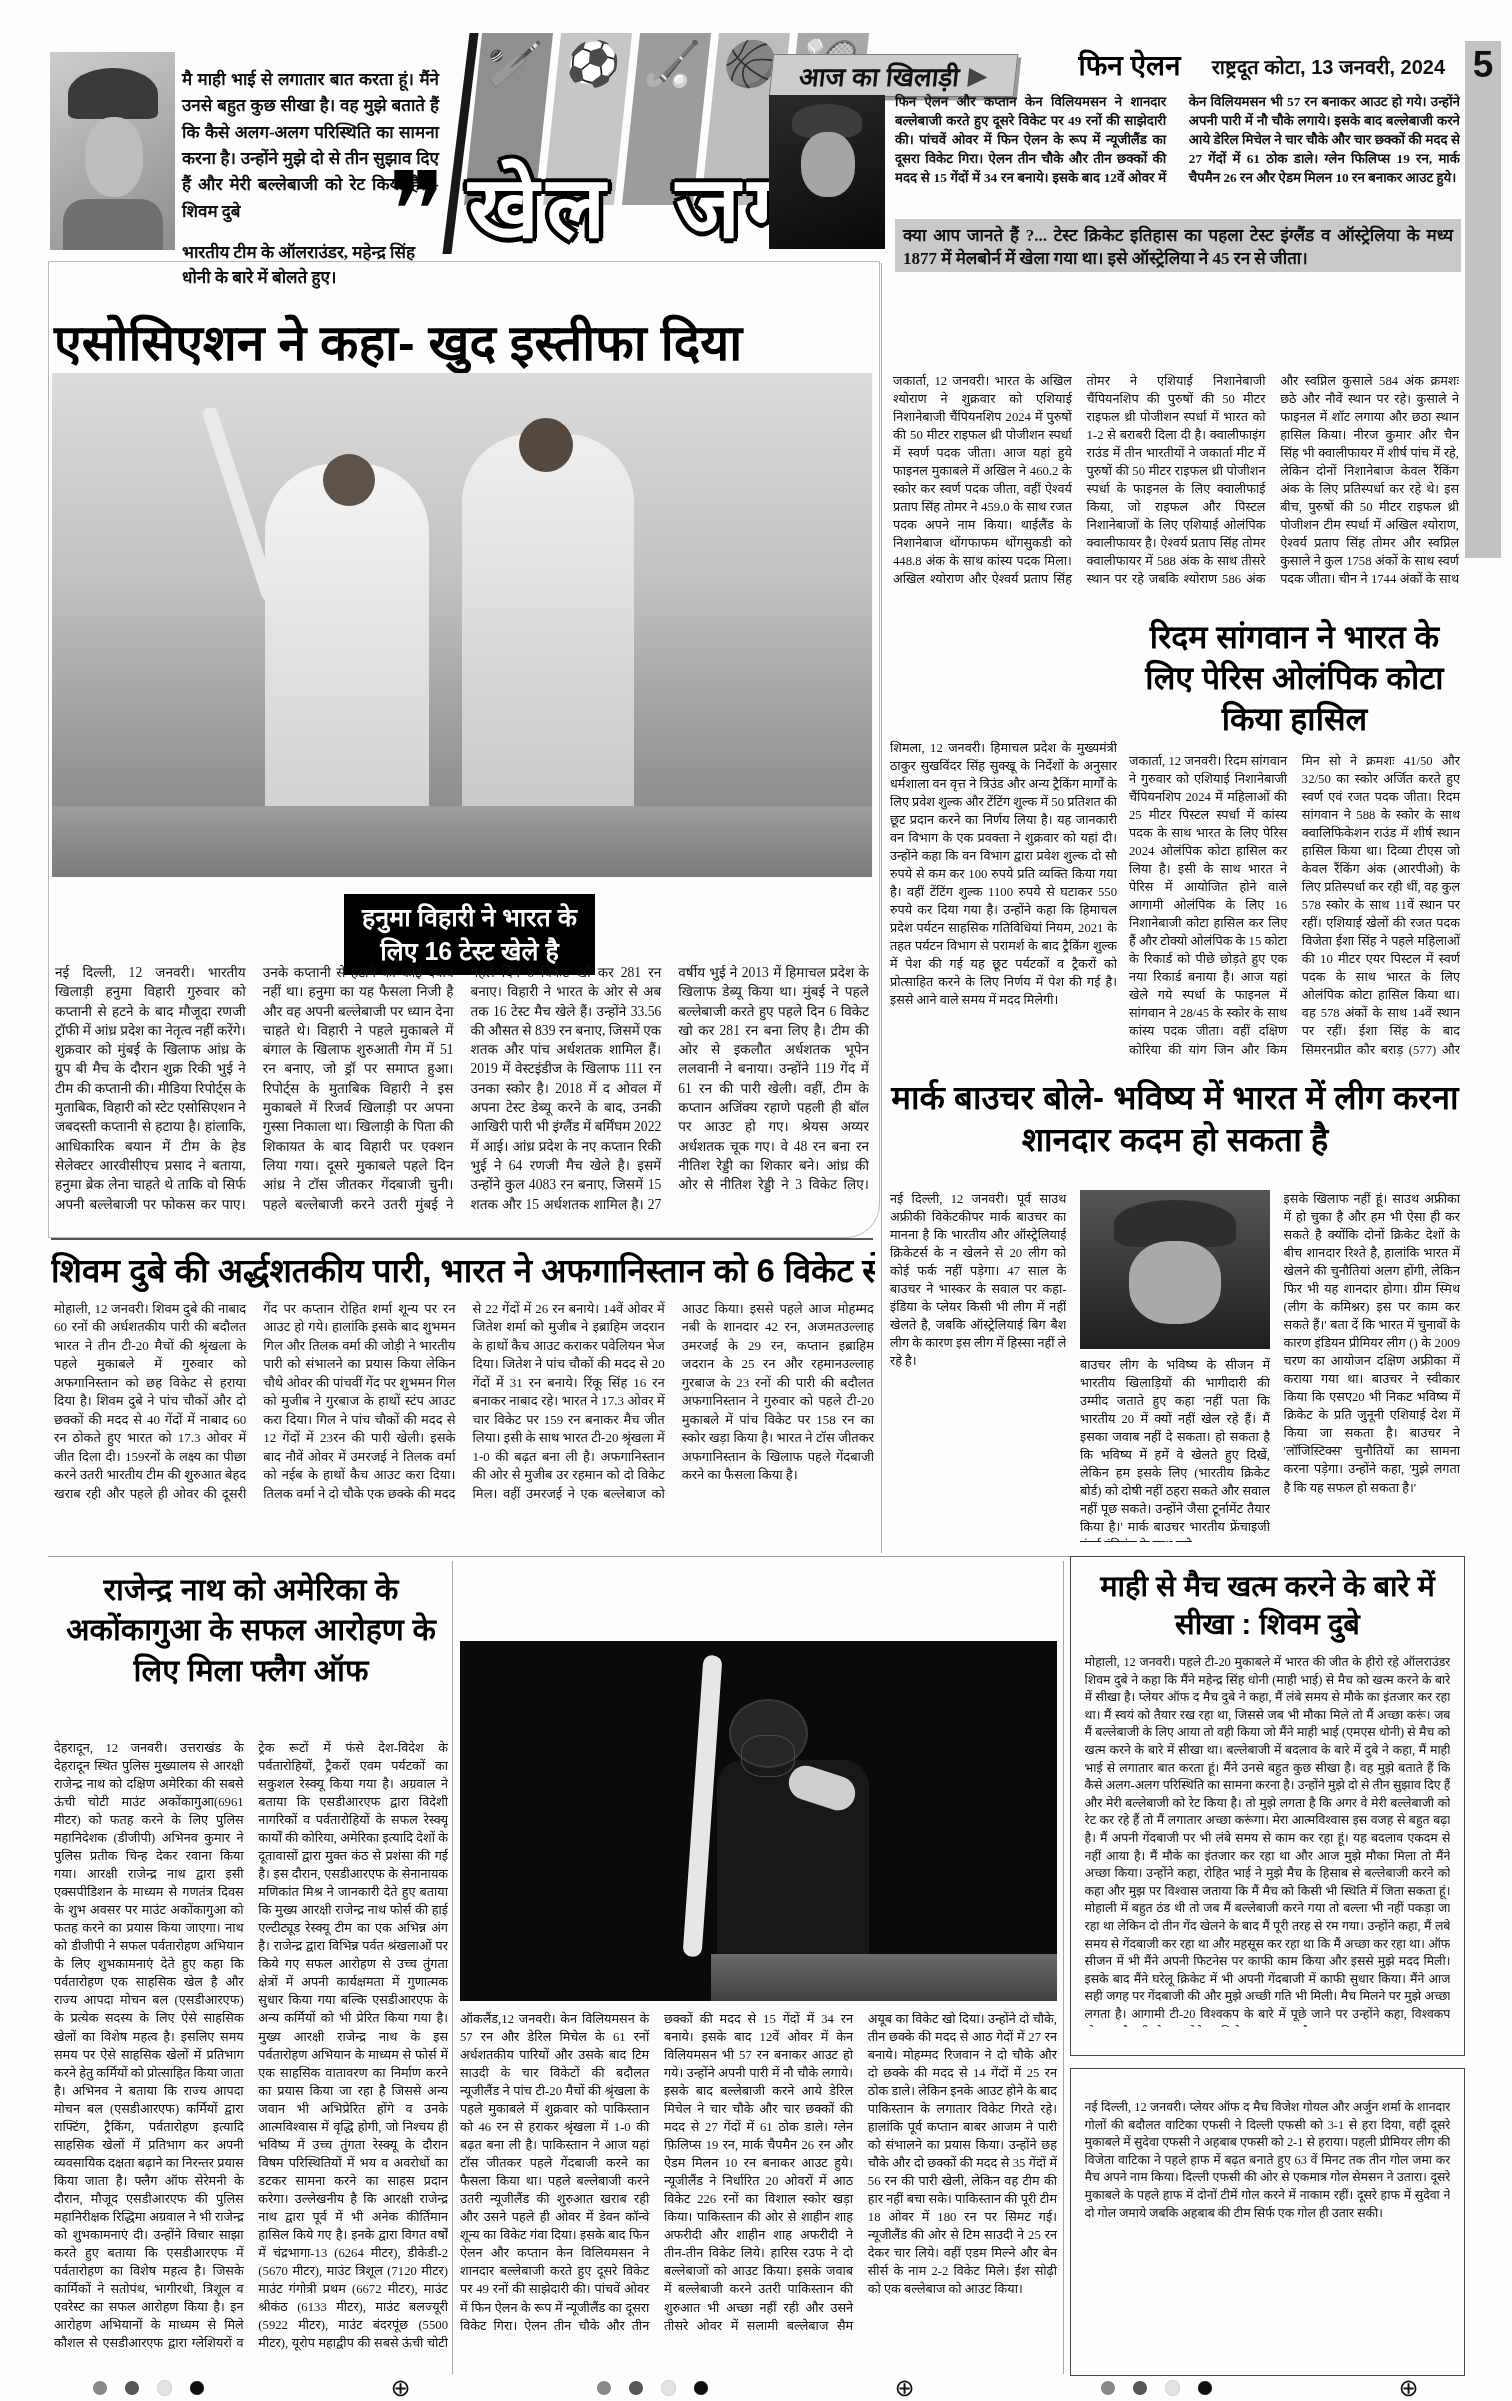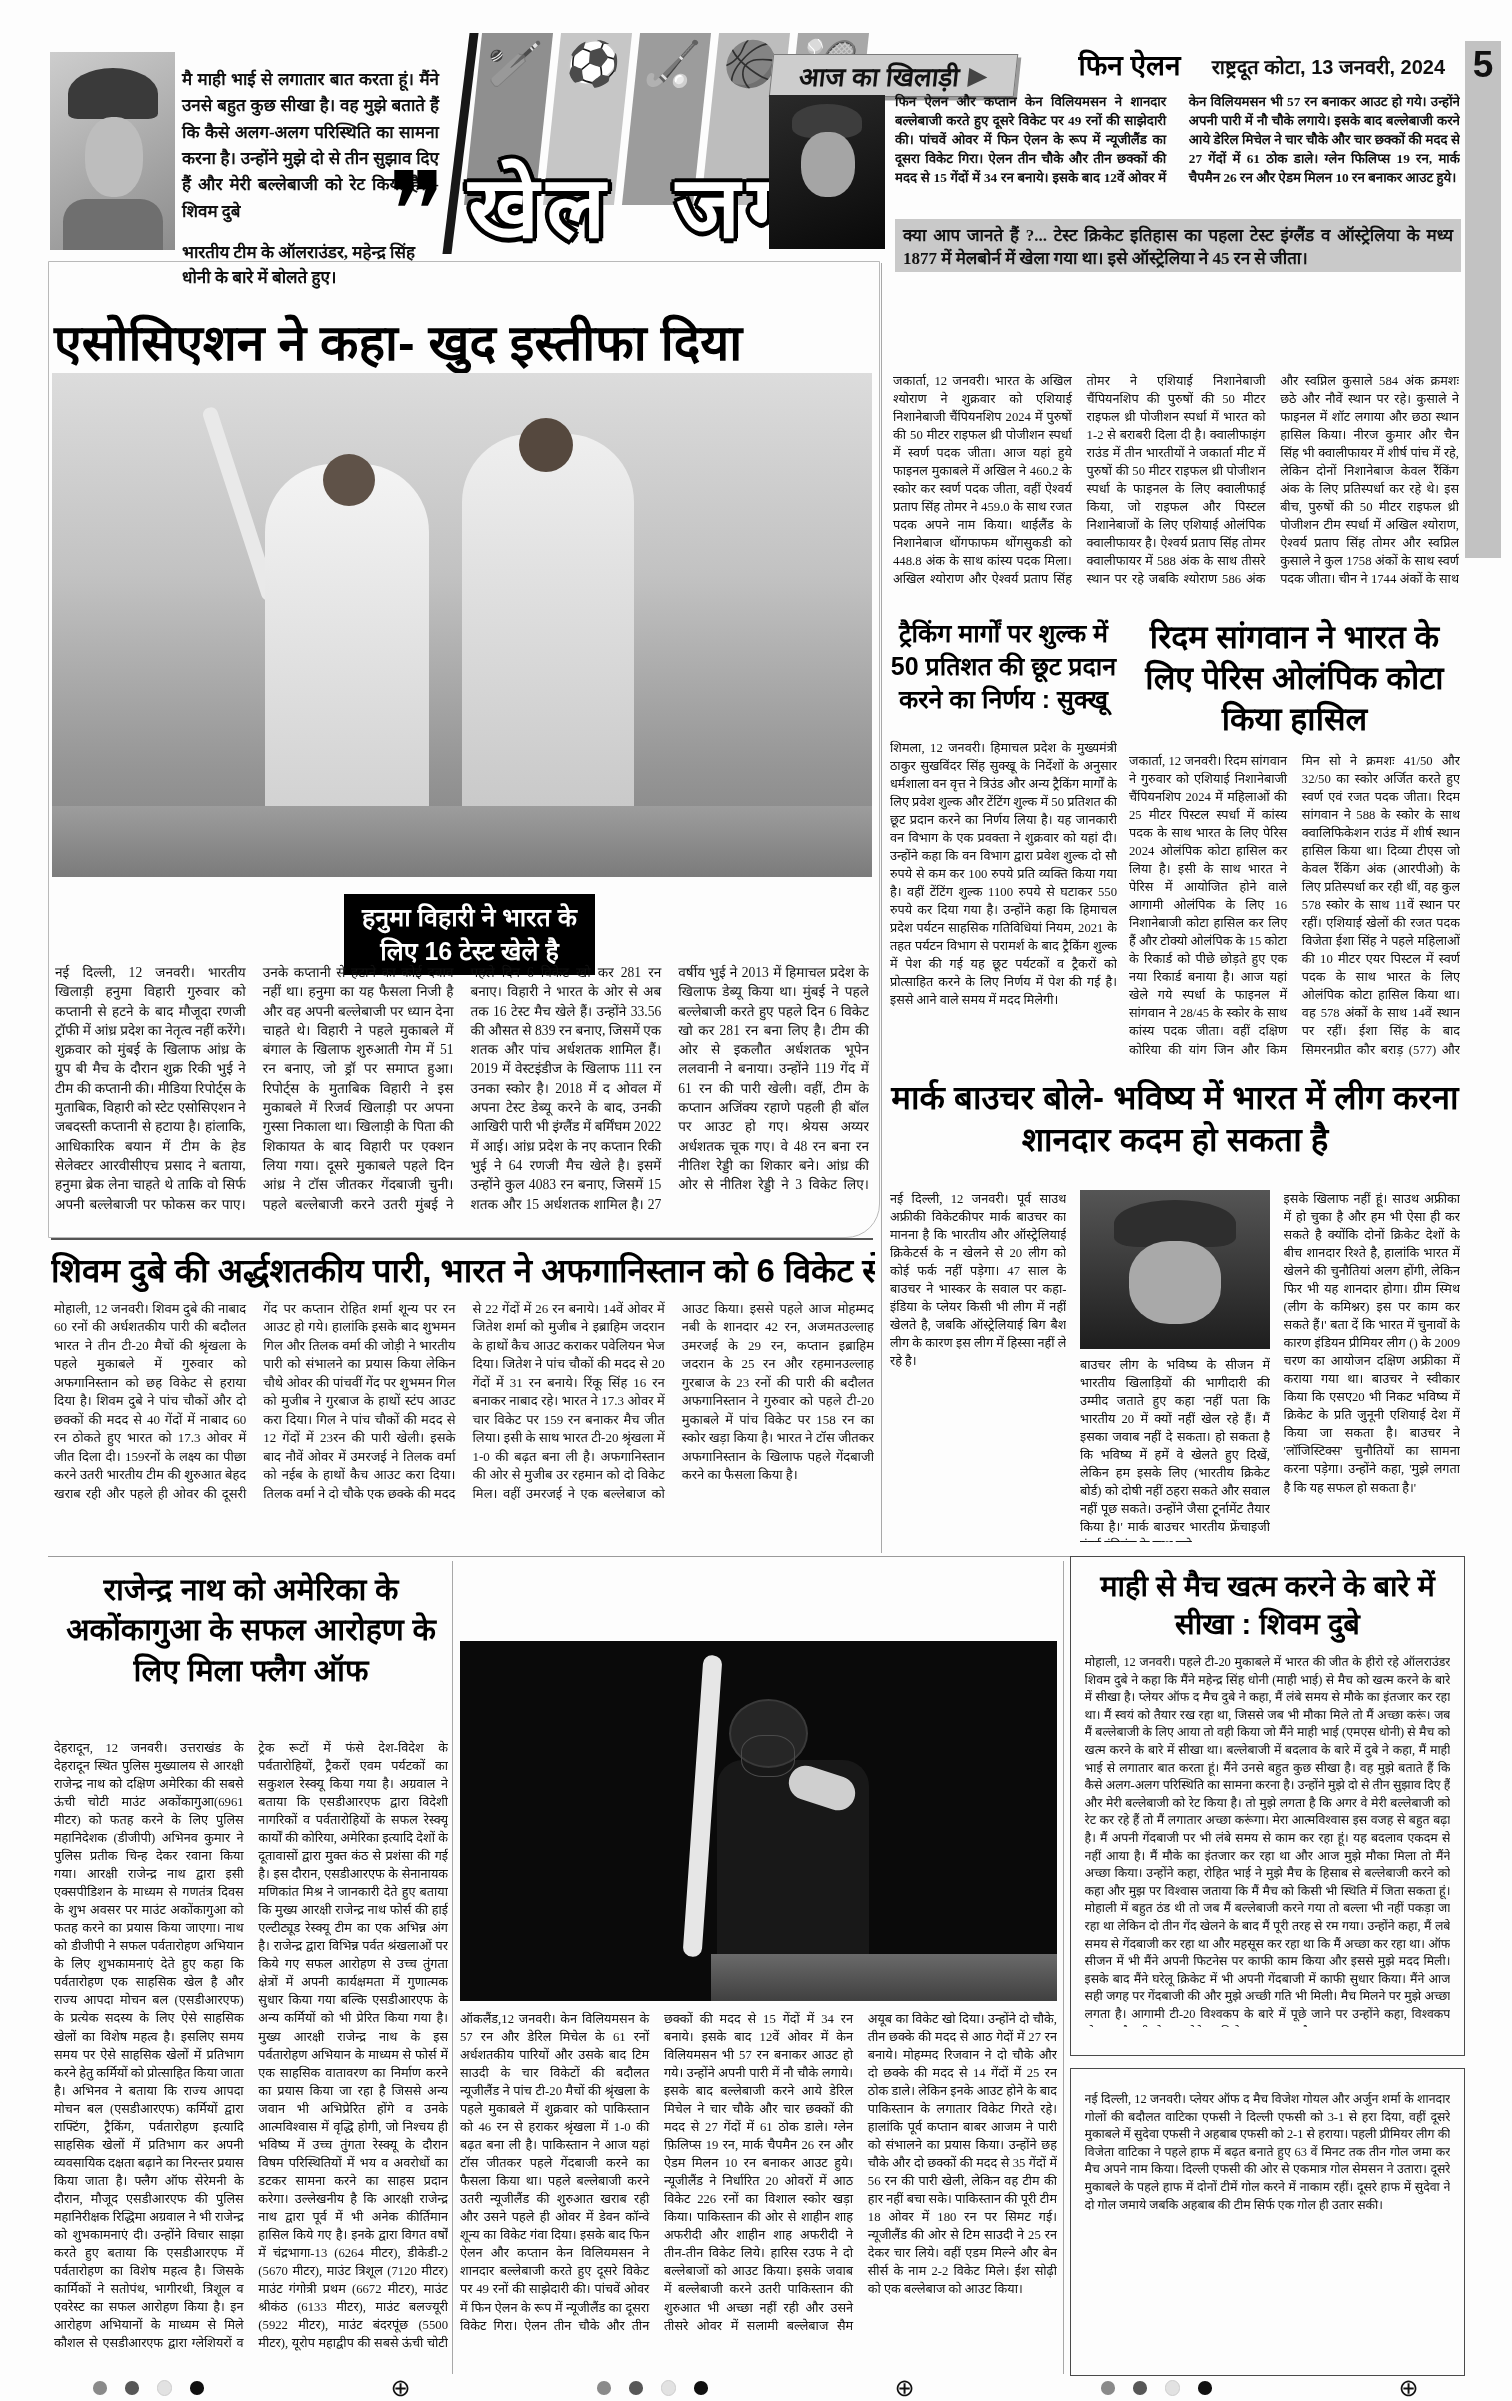--- a/index.html
+++ b/index.html
@@ -90,21 +90,21 @@
   .nz-grill{position:absolute;left:47%;top:26%;width:52px;height:40px;border:1.7px solid #4a4a4a;border-radius:40%;}
   .nz-body-shape{position:absolute;left:43%;top:33%;width:152px;height:62%;background:#181818;border-radius:26px;}
   .nz-shoulder{position:absolute;left:55%;top:36%;width:68px;height:34px;background:#cfcfcf;border-radius:17px;transform:rotate(18deg);}
   .nz-floor{position:absolute;bottom:0;right:0;width:58%;height:13%;background:linear-gradient(#6a6a6a,#404040);}
   .nz-body{left:460px;top:2010px;width:597px;height:363px;column-count:3;column-gap:14.7px;font-size:12.7px;}
   .mahi-box{left:1070px;top:1556px;width:395px;height:500px;border:1.7px solid #4a4a4a;padding:10.2px 13.6px;box-sizing:border-box;}
   .mahi-headline{font-size:29px;text-align:center;line-height:1.32;}
   .mahi-body{font-size:12.4px;margin-top:10.2px;height:373px;}
   .vatika-box{left:1070px;top:2068px;width:395px;height:308px;border:1.7px solid #4a4a4a;padding:9px 13.6px;box-sizing:border-box;}
   .vatika-headline{font-size:27px;text-align:center;line-height:1.32;}
-  .vatika-body{font-size:12.4px;margin-top:13px;height:203px;}
+  .vatika-body{font-size:12.4px;margin-top:21px;height:203px;}
 
   
   .footer{left:0;top:2375px;width:1512px;height:26.5px;display:flex;align-items:center;justify-content:space-around;}
   .dot-group{display:flex;gap:18px;align-items:center;}
   .dot{width:13.6px;height:13.6px;border-radius:50%;display:inline-block;}
   .dot-a{background:#8a8a8a;} .dot-b{background:#575757;} .dot-c{background:#e2e2e2;border:0.6px solid #cdcdcd;} .dot-d{background:#101010;}
   .crosshair{font-size:24px;color:#111;line-height:1;}
 </style>
 </head>
 <body>
@@ -179,21 +179,20 @@
   <div class="abs lead-body body-text">नई दिल्ली, 12 जनवरी। भारतीय खिलाड़ी हनुमा विहारी गुरुवार को कप्तानी से हटने के बाद मौजूदा रणजी ट्रॉफी में आंध्र प्रदेश का नेतृत्व नहीं करेंगे। शुक्रवार को मुंबई के खिलाफ आंध्र के ग्रुप बी मैच के दौरान शुक्र रिकी भुई ने टीम की कप्तानी की। मीडिया रिपोर्ट्स के मुताबिक, विहारी को स्टेट एसोसिएशन ने जबदस्ती कप्तानी से हटाया है। हांलाकि, आधिकारिक बयान में टीम के हेड सेलेक्टर आरवीसीएच प्रसाद ने बताया, हनुमा ब्रेक लेना चाहते थे ताकि वो सिर्फ अपनी बल्लेबाजी पर फोकस कर पाए। उनके कप्तानी से हटाने का कोई दबाव नहीं था। हनुमा का यह फैसला निजी है और वह अपनी बल्लेबाजी पर ध्यान देना चाहते थे। विहारी ने पहले मुकाबले में बंगाल के खिलाफ शुरुआती गेम में 51 रन बनाए, जो ड्रॉ पर समाप्त हुआ। रिपोर्ट्स के मुताबिक विहारी ने इस मुकाबले में रिजर्व खिलाड़ी पर अपना गुस्सा निकाला था। खिलाड़ी के पिता की शिकायत के बाद विहारी पर एक्शन लिया गया। दूसरे मुकाबले पहले दिन आंध्र ने टॉस जीतकर गेंदबाजी चुनी। पहले बल्लेबाजी करने उतरी मुंबई ने पहले दिन 6 विकेट खो कर 281 रन बनाए। विहारी ने भारत के ओर से अब तक 16 टेस्ट मैच खेले हैं। उन्होंने 33.56 की औसत से 839 रन बनाए, जिसमें एक शतक और पांच अर्धशतक शामिल हैं। 2019 में वेस्टइंडीज के खिलाफ 111 रन उनका स्कोर है। 2018 में द ओवल में अपना टेस्ट डेब्यू करने के बाद, उनकी आखिरी पारी भी इंग्लैंड में बर्मिंघम 2022 में आई। आंध्र प्रदेश के नए कप्तान रिकी भुई ने 64 रणजी मैच खेले है। इसमें उन्होंने कुल 4083 रन बनाए, जिसमें 15 शतक और 15 अर्धशतक शामिल है। 27 वर्षीय भुई ने 2013 में हिमाचल प्रदेश के खिलाफ डेब्यू किया था। मुंबई ने पहले बल्लेबाजी करते हुए पहले दिन 6 विकेट खो कर 281 रन बना लिए है। टीम की ओर से इकलौत अर्धशतक भूपेन ललवानी ने बनाया। उन्होंने 119 गेंद में 61 रन की पारी खेली। वहीं, टीम के कप्तान अजिंक्य रहाणे पहली ही बॉल पर आउट हो गए। श्रेयस अय्यर अर्धशतक चूक गए। वे 48 रन बना रन नीतिश रेड्डी का शिकार बने। आंध्र की ओर से नीतिश रेड्डी ने 3 विकेट लिए। वहीं, शोएब खान ने 2 और ललिथ मोहन ने 1 विकेट लिया।</div>
   <div class="hline rule1 abs"></div>
 
   <h2 class="abs hl dube-headline">शिवम दुबे की अर्द्धशतकीय पारी, भारत ने अफगानिस्तान को 6 विकेट से हराया</h2>
   <div class="abs dube-body body-text">मोहाली, 12 जनवरी। शिवम दुबे की नाबाद 60 रनों की अर्धशतकीय पारी की बदौलत भारत ने तीन टी-20 मैचों की श्रृंखला के पहले मुकाबले में गुरुवार को अफगानिस्तान को छह विकेट से हराया दिया है। शिवम दुबे ने पांच चौकों और दो छक्कों की मदद से 40 गेंदों में नाबाद 60 रन ठोकते हुए भारत को 17.3 ओवर में जीत दिला दी। 159रनों के लक्ष्य का पीछा करने उतरी भारतीय टीम की शुरुआत बेहद खराब रही और पहले ही ओवर की दूसरी गेंद पर कप्तान रोहित शर्मा शून्य पर रन आउट हो गये। हालांकि इसके बाद शुभमन गिल और तिलक वर्मा की जोड़ी ने भारतीय पारी को संभालने का प्रयास किया लेकिन चौथे ओवर की पांचवीं गेंद पर शुभमन गिल को मुजीब ने गुरबाज के हाथों स्टंप आउट करा दिया। गिल ने पांच चौकों की मदद से 12 गेंदों में 23रन की पारी खेली। इसके बाद नौवें ओवर में उमरजई ने तिलक वर्मा को नईब के हाथों कैच आउट करा दिया। तिलक वर्मा ने दो चौके एक छक्के की मदद से 22 गेंदों में 26 रन बनाये। 14वें ओवर में जितेश शर्मा को मुजीब ने इब्राहिम जदरान के हाथों कैच आउट कराकर पवेलियन भेज दिया। जितेश ने पांच चौकों की मदद से 20 गेंदों में 31 रन बनाये। रिंकू सिंह 16 रन बनाकर नाबाद रहे। भारत ने 17.3 ओवर में चार विकेट पर 159 रन बनाकर मैच जीत लिया। इसी के साथ भारत टी-20 श्रृंखला में 1-0 की बढ़त बना ली है। अफगानिस्तान की ओर से मुजीब उर रहमान को दो विकेट मिल। वहीं उमरजई ने एक बल्लेबाज को आउट किया। इससे पहले आज मोहम्मद नबी के शानदार 42 रन, अजमतउल्लाह उमरजई के 29 रन, कप्तान इब्राहिम जदरान के 25 रन और रहमानउल्लाह गुरबाज के 23 रनों की पारी की बदौलत अफगानिस्तान ने गुरुवार को पहले टी-20 मुकाबले में पांच विकेट पर 158 रन का स्कोर खड़ा किया है। भारत ने टॉस जीतकर अफगानिस्तान के खिलाफ पहले गेंदबाजी करने का फैसला किया है।</div>
 
   <div class="vline" style="left:881px;top:263px;height:1290px;"></div>
 
   <div class="abs shooting-body body-text">जकार्ता, 12 जनवरी। भारत के अखिल श्योराण ने शुक्रवार को एशियाई निशानेबाजी चैंपियनशिप 2024 में पुरुषों की 50 मीटर राइफल थ्री पोजीशन स्पर्धा में स्वर्ण पदक जीता। आज यहां हुये फाइनल मुकाबले में अखिल ने 460.2 के स्कोर कर स्वर्ण पदक जीता, वहीं ऐश्वर्य प्रताप सिंह तोमर ने 459.0 के साथ रजत पदक अपने नाम किया। थाईलैंड के निशानेबाज थोंगफाफम थोंगसुकडी को 448.8 अंक के साथ कांस्य पदक मिला। अखिल श्योराण और ऐश्वर्य प्रताप सिंह तोमर ने एशियाई निशानेबाजी चैंपियनशिप की पुरुषों की 50 मीटर राइफल थ्री पोजीशन स्पर्धा में भारत को 1-2 से बराबरी दिला दी है। क्वालीफाइंग राउंड में तीन भारतीयों ने जकार्ता मीट में पुरुषों की 50 मीटर राइफल थ्री पोजीशन स्पर्धा के फाइनल के लिए क्वालीफाई किया, जो राइफल और पिस्टल निशानेबाजों के लिए एशियाई ओलंपिक क्वालीफायर है। ऐश्वर्य प्रताप सिंह तोमर क्वालीफायर में 588 अंक के साथ तीसरे स्थान पर रहे जबकि श्योराण 586 अंक और स्वप्निल कुसाले 584 अंक क्रमशः छठे और नौवें स्थान पर रहे। कुसाले ने फाइनल में शॉट लगाया और छठा स्थान हासिल किया। नीरज कुमार और चैन सिंह भी क्वालीफायर में शीर्ष पांच में रहे, लेकिन दोनों निशानेबाज केवल रैंकिंग अंक के लिए प्रतिस्पर्धा कर रहे थे। इस बीच, पुरुषों की 50 मीटर राइफल थ्री पोजीशन टीम स्पर्धा में अखिल श्योराण, ऐश्वर्य प्रताप सिंह तोमर और स्वप्निल कुसाले ने कुल 1758 अंकों के साथ स्वर्ण पदक जीता। चीन ने 1744 अंकों के साथ रजत पदक जीता, दक्षिण कोरिया को 1735 अंक अर्जित करते हुए कांस्य पदक मिला।</div>
 
-  <h3 class="abs hl trekking-headline">ट्रैकिंग मार्गों पर शुल्क में 50 प्रतिशत की छूट प्रदान करने का निर्णय : सुक्खू</h3>
   <div class="abs trekking-body body-text">शिमला, 12 जनवरी। हिमाचल प्रदेश के मुख्यमंत्री ठाकुर सुखविंदर सिंह सुक्खू के निर्देशों के अनुसार धर्मशाला वन वृत्त ने त्रिउंड और अन्य ट्रैकिंग मार्गों के लिए प्रवेश शुल्क और टेंटिंग शुल्क में 50 प्रतिशत की छूट प्रदान करने का निर्णय लिया है। यह जानकारी वन विभाग के एक प्रवक्ता ने शुक्रवार को यहां दी। उन्होंने कहा कि वन विभाग द्वारा प्रवेश शुल्क दो सौ रुपये से कम कर 100 रुपये प्रति व्यक्ति किया गया है। वहीं टेंटिंग शुल्क 1100 रुपये से घटाकर 550 रुपये कर दिया गया है। उन्होंने कहा कि हिमाचल प्रदेश पर्यटन साहसिक गतिविधियां नियम, 2021 के तहत पर्यटन विभाग से परामर्श के बाद ट्रैकिंग शुल्क में पेश की गई यह छूट पर्यटकों व ट्रैकरों को प्रोत्साहित करने के लिए निर्णय में पेश की गई है। इससे आने वाले समय में मदद मिलेगी।</div>
 
   <h3 class="abs hl rhythm-headline">रिदम सांगवान ने भारत के लिए पेरिस ओलंपिक कोटा किया हासिल</h3>
   <div class="abs rhythm-body body-text">जकार्ता, 12 जनवरी। रिदम सांगवान ने गुरुवार को एशियाई निशानेबाजी चैंपियनशिप 2024 में महिलाओं की 25 मीटर पिस्टल स्पर्धा में कांस्य पदक के साथ भारत के लिए पेरिस 2024 ओलंपिक कोटा हासिल कर लिया है। इसी के साथ भारत ने पेरिस में आयोजित होने वाले आगामी ओलंपिक के लिए 16 निशानेबाजी कोटा हासिल कर लिए हैं और टोक्यो ओलंपिक के 15 कोटा के रिकार्ड को पीछे छोड़ते हुए एक नया रिकार्ड बनाया है। आज यहां खेले गये स्पर्धा के फाइनल में सांगवान ने 28/45 के स्कोर के साथ कांस्य पदक जीता। वहीं दक्षिण कोरिया की यांग जिन और किम मिन सो ने क्रमशः 41/50 और 32/50 का स्कोर अर्जित करते हुए स्वर्ण एवं रजत पदक जीता। रिदम सांगवान ने 588 के स्कोर के साथ क्वालिफिकेशन राउंड में शीर्ष स्थान हासिल किया था। दिव्या टीएस जो केवल रैंकिंग अंक (आरपीओ) के लिए प्रतिस्पर्धा कर रही थीं, वह कुल 578 स्कोर के साथ 11वें स्थान पर रहीं। एशियाई खेलों की रजत पदक विजेता ईशा सिंह ने पहले महिलाओं की 10 मीटर एयर पिस्टल में स्वर्ण पदक के साथ भारत के लिए ओलंपिक कोटा हासिल किया था। वह 578 अंकों के साथ 14वें स्थान पर रहीं। ईशा सिंह के बाद सिमरनप्रीत कौर बराड़ (577) और राही सरनोबत (576) क्रमशः 15वें और 17वें स्थान पर रहीं। क्वालीफाइंग राउंड में रिदम सांगवान, ईशा सिंह और सिमरनप्रीत कौर बराड़ के संयुक्त स्कोर 1743 ने भारत को महिलाओं की 25 मीटर पिस्टल टीम स्पर्धा में रजत पदक दिलाने में मदद की। दक्षिण कोरिया ने स्वर्ण पदक जीता जबकि चीनी ताइपे को कांस्य पदक मिला।</div>
 
   <h3 class="abs hl boucher-headline">मार्क बाउचर बोले- भविष्य में भारत में लीग करना शानदार कदम हो सकता है</h3>
   <div class="abs boucher-row">
     <div class="b-col body-text">नई दिल्ली, 12 जनवरी। पूर्व साउथ अफ्रीकी विकेटकीपर मार्क बाउचर का मानना है कि भारतीय और ऑस्ट्रेलियाई क्रिकेटर्स के न खेलने से 20 लीग को कोई फर्क नहीं पड़ेगा। 47 साल के बाउचर ने भास्कर के सवाल पर कहा- इंडिया के प्लेयर किसी भी लीग में नहीं खेलते है, जबकि ऑस्ट्रेलियाई बिग बैश लीग के कारण इस लीग में हिस्सा नहीं ले रहे है।</div>
     <div class="b-mid">
       <div class="photo-boucher">

